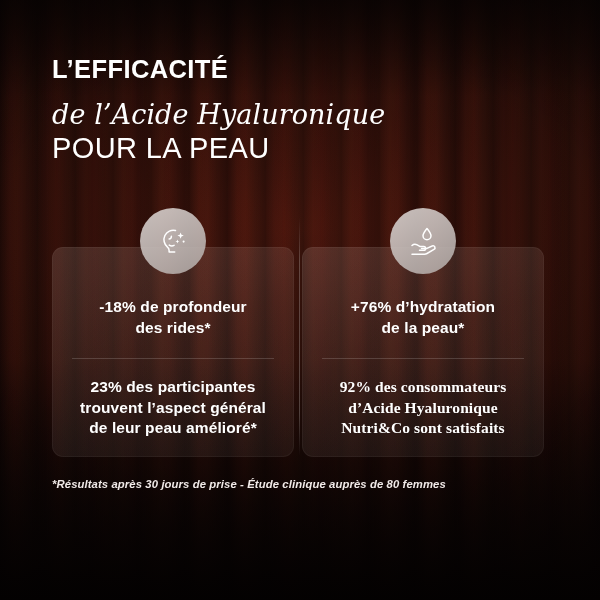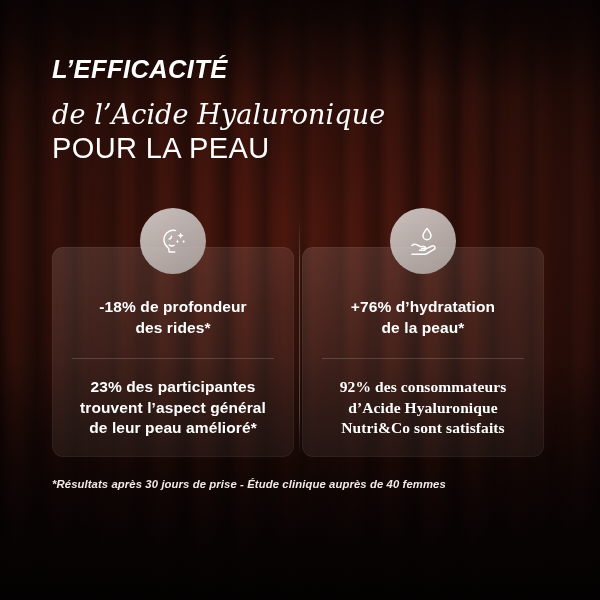--- a/index.html
+++ b/index.html
@@ -72,21 +72,20 @@
     left: 52px;
     top: 56px;
     color: #ffffff;
   }
   .h-line1 {
     font-size: 25.5px;
     font-weight: bold;
     letter-spacing: 0.4px;
     line-height: 1.06;
     text-transform: uppercase;
-    font-style: italic;
   }
   .h-line2 {
     font-family: "DejaVu Serif", serif;
     font-style: italic;
     font-size: 27px;
     line-height: 1.22;
     letter-spacing: 0.1px;
     margin-top: 16px;
     font-weight: normal;
   }
@@ -230,16 +229,16 @@
         <div class="stat first" style="white-space: pre-line;">+76% d’hydratation
 de la peau*</div>
         <div class="divider"></div>
         <div class="stat" style="white-space: pre-line; font-family: Liberation Serif, serif;">92% des consommateurs
 d’Acide Hyaluronique
 Nutri&amp;Co sont satisfaits</div>
       </div>
 
     </div>
 
-    <div class="footnote">*Résultats après 30 jours de prise - Étude clinique auprès de 40 femmes</div>
+    <div class="footnote">*Résultats après 30 jours de prise - Étude clinique auprès de 80 femmes</div>
 
   </div>
 </div>
 
 </body></html>

